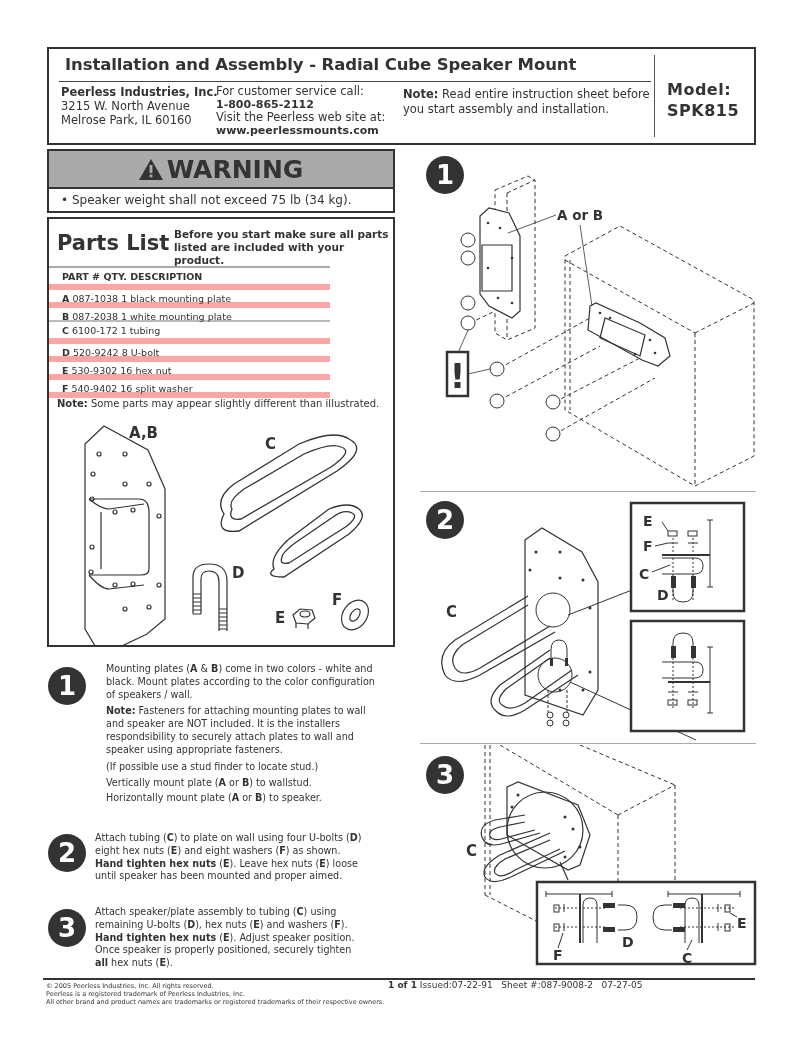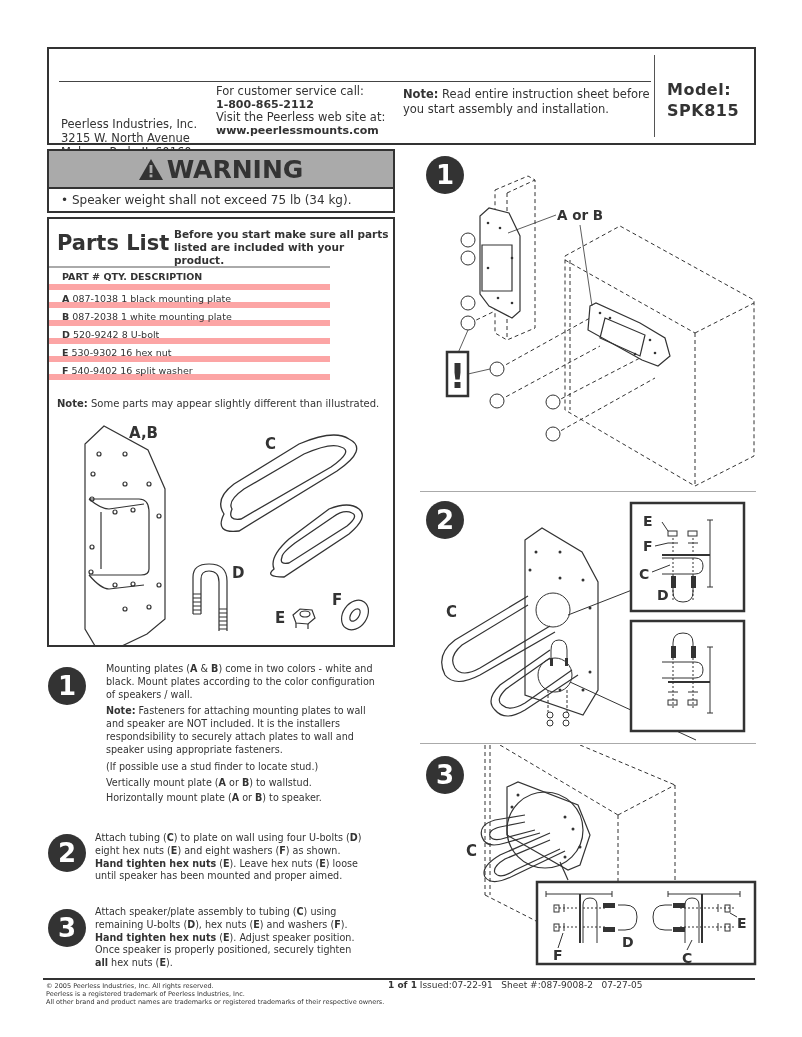--- a/index.html
+++ b/index.html
@@ -7,21 +7,21 @@
   body { position: relative; font-family: "DejaVu Sans", sans-serif; color: #333; overflow: hidden; }
 
   .abs { position: absolute; }
 
   
   #header-box { left: 47px; top: 47px; width: 709px; height: 98px; border: 2px solid #333; }
   #header-title { left: 16px; top: 6px; font-size: 16.5px; font-weight: bold; color: #333; letter-spacing: -0.1px; white-space: nowrap; }
   #header-rule { left: 10px; top: 32px; width: 592px; height: 1px; background: #444; }
   #model-divider { left: 605px; top: 6px; width: 1px; height: 82px; background: #555; }
   #company-block { left: 12px; top: 36px; font-size: 11.5px; line-height: 14px; color: #333; }
-  #company-block .bold { font-weight: normal; margin-top: 32px; }
+  #company-block .bold { font-weight: bold; }
   #service-block { left: 167px; top: 36px; font-size: 11.5px; line-height: 13px; color: #333; }
   #service-block .bold { font-weight: bold; font-size: 11px; }
   #note-block { left: 354px; top: 38px; width: 250px; font-size: 11.5px; line-height: 15px; color: #333; }
   #note-block b { font-weight: bold; }
   #model-block { left: 618px; top: 30px; font-size: 16px; font-weight: bold; line-height: 21px; color: #333; letter-spacing: 0.5px; }
 
   
   #warning-box { left: 47px; top: 149px; width: 348px; height: 64px; border: 2px solid #333; }
   #warning-head { left: 0; top: 0; width: 344px; height: 38px; background: #aaa; border-bottom: 2px solid #333; display: flex; align-items: center; justify-content: center; font-size: 25px; font-weight: bold; color: #333; text-align: right; }
   #warning-head svg { margin-right: 4px; }
@@ -54,20 +54,21 @@
   #footer-copy { left: 46px; top: 982px; font-size: 6.5px; line-height: 8px; color: #333; white-space: nowrap; }
   #footer-sheet { left: 388px; top: 980px; font-size: 9px; color: #333; white-space: pre; }
   #footer-sheet b { font-weight: bold; }
 
   .lbl { font-weight: bold; color: #333; font-family: "DejaVu Sans", sans-serif; }
 </style>
 </head>
 <body>
 
 <div id="header-box" class="abs">
+  <div id="header-title" class="abs">Installation and Assembly - Radial Cube Speaker Mount</div>
   <div id="header-rule" class="abs"></div>
   <div id="model-divider" class="abs"></div>
 
   <div id="company-block" class="abs">
     <div class="bold">Peerless Industries, Inc.</div>
     <div>3215 W. North Avenue</div>
     <div>Melrose Park, IL 60160</div>
   </div>
 
   <div id="service-block" class="abs">
@@ -103,20 +104,21 @@
 <div id="parts-box" class="abs">
   <div id="parts-title" class="abs">Parts List</div>
   <div id="parts-sub" class="abs">
     <div>Before you start make sure all parts</div>
     <div>listed are included with your product.</div>
   </div>
   <div id="parts-table" class="abs">
     <div class="ptrow head">PART # QTY. DESCRIPTION</div>
     <div class="ptrow"><b>A</b> <span>087-1038 1 black mounting plate</span></div>
     <div class="ptrow"><b>B</b> <span>087-2038 1 white mounting plate</span></div>
+    <div class="ptrow thick"><b>C</b> <span>6100-172 1 tubing</span></div>
     <div class="ptrow"><b>D</b> <span>520-9242 8 U-bolt</span></div>
     <div class="ptrow"><b>E</b> <span>530-9302 16 hex nut</span></div>
     <div class="ptrow"><b>F</b> <span>540-9402 16 split washer</span></div>
     <div class="ptrow" style="height:0"></div>
   </div>
   <div id="parts-note" class="abs" style="top:179px;">
     <b>Note:</b>
     <span>Some parts may appear slightly different than illustrated.</span>
   </div>
 

